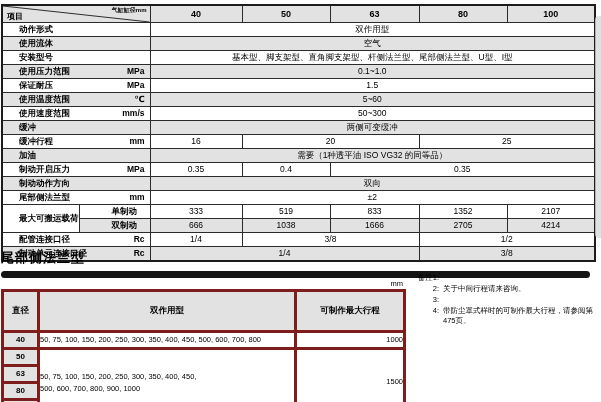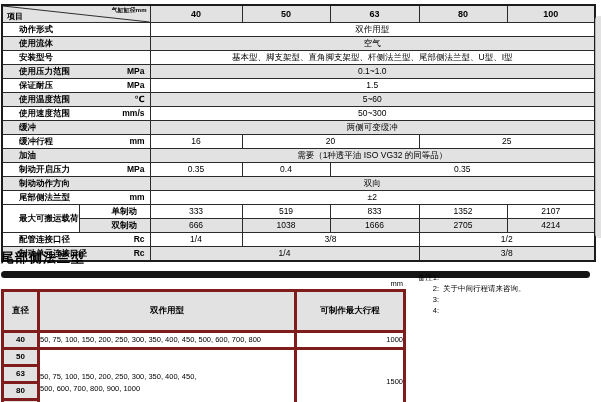--- a/index.html
+++ b/index.html
@@ -295,17 +295,18 @@
     </div>
     <div class="note-row">
       <div class="note-num">2:</div>
       <div class="note-txt">关于中间行程请来咨询。</div>
     </div>
     <div class="note-row">
       <div class="note-num">3:</div>
     </div>
     <div class="note-row">
       <div class="note-num">4:</div>
+      <div class="note-txt">带防尘罩式样时的可制作最大行程，请参阅第475页。</div>
     </div>
   </div>
 
   <div class="scan-edge"></div>
 </div>
 
 </body></html>

